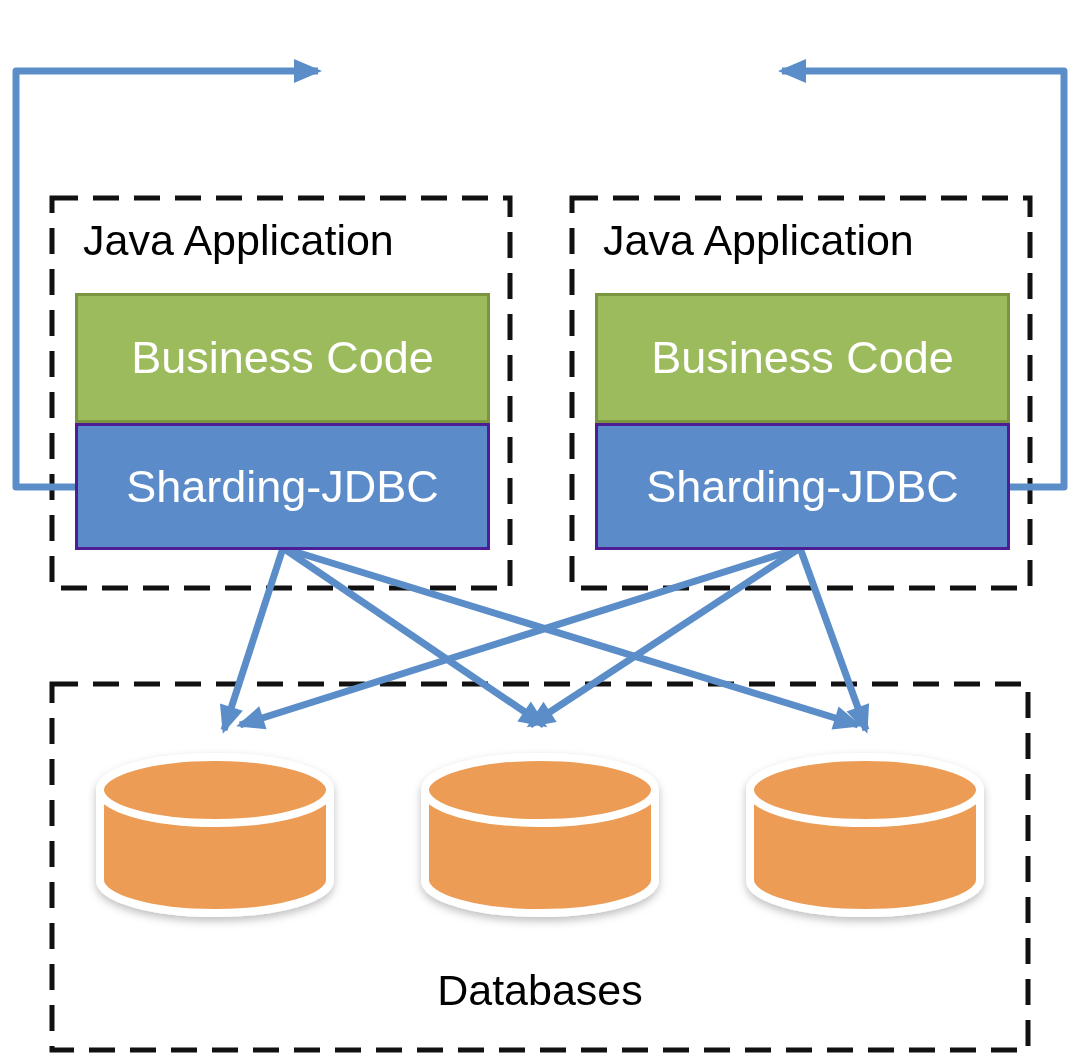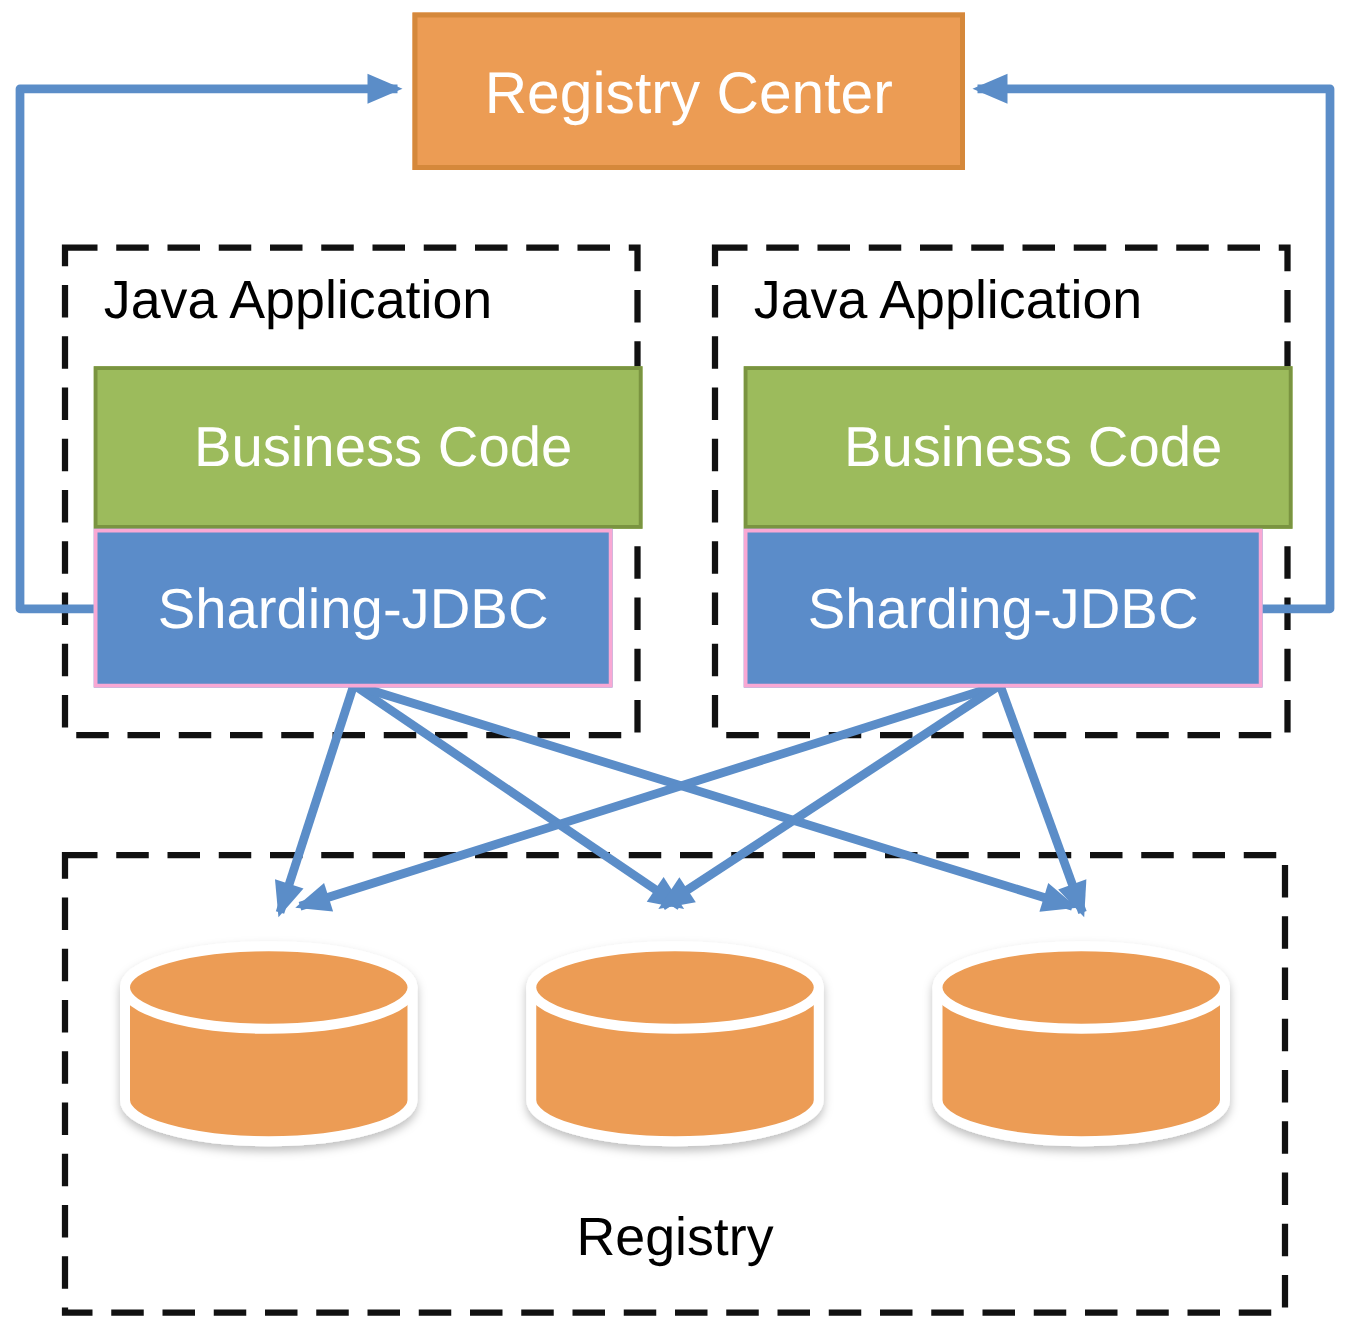--- a/index.html
+++ b/index.html
@@ -30,26 +30,25 @@
     width: 434px; height: 118px;
     background: #EC9C54;
     border: 4px solid #D5883B;
     font-size: 47px;
   }
   .layer { font-size: 45px; }
   .business {
     top: 293px; width: 409px; height: 124px;
     background: #9CBB5C;
     border: 3px solid #7A9440;
-    padding-left: 24px;
   }
   .sharding {
     top: 423px; width: 409px; height: 121px;
     background: #5B8CC9;
-    border: 3px solid #f9a8d4;
+    border: 3px solid #4c1d95;
   }
   .left-col  { left: 75px; }
   .right-col { left: 595px; }
   .app-title {
     position: absolute;
     top: 216px;
     font-size: 43px;
     color: #000000;
     white-space: nowrap;
   }
@@ -100,35 +99,32 @@
     <g transform="translate(540,790)" filter="url(#cyl-shadow)">
       <path d="M-115,0 L-115,90 A115,33 0 0,0 115,90 L115,0 Z" fill="#EC9C54" stroke="#FFFFFF" stroke-width="8" stroke-linejoin="round"></path>
       <ellipse cx="0" cy="0" rx="115" ry="33" fill="#EC9C54" stroke="#FFFFFF" stroke-width="8"></ellipse>
     </g>
     <g transform="translate(865,790)" filter="url(#cyl-shadow)">
       <path d="M-115,0 L-115,90 A115,33 0 0,0 115,90 L115,0 Z" fill="#EC9C54" stroke="#FFFFFF" stroke-width="8" stroke-linejoin="round"></path>
       <ellipse cx="0" cy="0" rx="115" ry="33" fill="#EC9C54" stroke="#FFFFFF" stroke-width="8"></ellipse>
     </g>
   </svg>
 
-  <div class="box registry">
-    <span>Registry Center</span>
-  </div>
 
   <div class="app-title left-title">Java Application</div>
   <div class="box layer business left-col">
     <span>Business Code</span>
   </div>
   <div class="box layer sharding left-col">
     <span>Sharding-JDBC</span>
   </div>
 
   <div class="app-title right-title">Java Application</div>
   <div class="box layer business right-col">
     <span>Business Code</span>
   </div>
   <div class="box layer sharding right-col">
     <span>Sharding-JDBC</span>
   </div>
 
-  <div class="db-label">Registry</div>
+  <div class="db-label">Databases</div>
 
 </div>
 
 </body></html>

